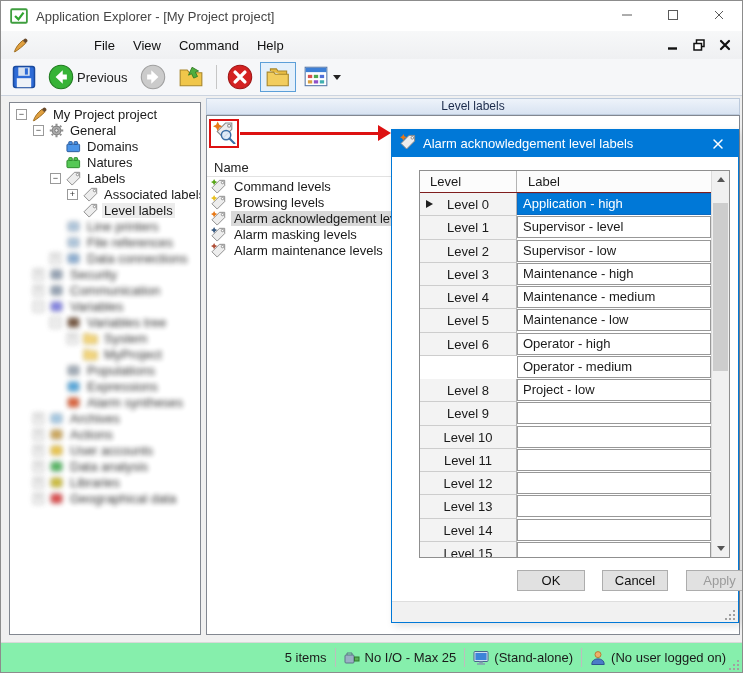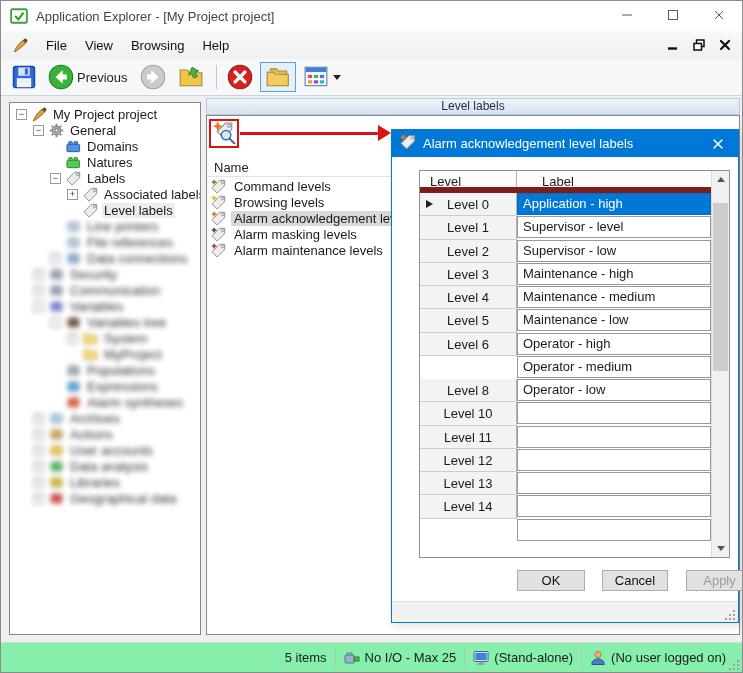--- a/index.html
+++ b/index.html
@@ -6,21 +6,21 @@
   *{box-sizing:border-box;}
   .window{position:relative;width:743px;height:673px;background:#f0f0f0;border:1px solid #8c8c8c;
           font-family:"Liberation Sans",sans-serif;font-size:13px;color:#1a1a1a;overflow:hidden;}
   
   .titlebar{height:30px;background:#ffffff;display:flex;align-items:center;}
   .app-icon{margin-left:9px;width:18px;height:18px;display:flex;align-items:center;}
   .win-title{margin-left:8px;color:#454545;}
   .win-controls{margin-left:auto;display:flex;height:100%;}
   .win-btn{width:46px;height:100%;display:flex;align-items:center;justify-content:center;}
   
-  .menubar{height:28px;background:linear-gradient(#f7f8f9,#eff0f2);display:flex;align-items:center;}
+  .menubar{height:28px;background:linear-gradient(#f7f8f9,#eff0f2);display:flex;align-items:center;gap:48px;}
   .menu-sys-icon{margin:0 9px 0 12px;width:15px;height:15px;}
   .menu-item{padding:0 9px;height:100%;display:flex;align-items:center;color:#111;}
   .mdi-controls{margin-left:auto;display:flex;align-items:center;gap:12px;margin-right:10px;}
   .mdi-btn{width:14px;height:14px;display:flex;align-items:center;justify-content:center;}
   
   .toolbar{height:37px;background:#f6f7f9;border-bottom:1px solid #ccd4e0;display:flex;align-items:center;padding-left:6px;}
   .tool-btn{height:30px;display:flex;align-items:center;padding:0 4px;margin-right:2px;border:1px solid transparent;}
   .tool-btn .tool-label{margin-left:3px;color:#222;}
   .tool-btn.selected{border:1px solid #5c9fd8;background:#e4f0fb;}
   .tool-sep{width:1px;height:24px;background:#c6c6c6;margin:0 5px;}
@@ -48,23 +48,23 @@
   .list-icon{width:15px;height:15px;margin:0 5px 0 2px;flex:none;display:flex;align-items:center;}
   .list-label{padding:0 3px;flex-grow:1;}
   .list-row.selected .list-label{background:#d9d9d9;}
   
   .dialog{position:absolute;left:390px;top:128px;width:348px;height:494px;background:#fff;border:1px solid #0078d7;z-index:5;box-shadow:3px 3px 8px rgba(0,0,0,.12);}
   .dialog-titlebar{height:27px;background:#0078d7;color:#fff;display:flex;align-items:center;padding-left:8px;}
   .dialog-title{margin-left:7px;}
   .dialog-close{margin-left:auto;width:40px;height:100%;display:flex;align-items:center;justify-content:center;}
   .grid{position:absolute;left:27px;top:40px;width:311px;height:388px;border:1px solid #8f8f8f;background:#fff;}
   .grid-main{position:absolute;left:0;top:0;right:18px;bottom:0;overflow:hidden;}
-  .grid-head{height:22px;border-bottom:6px solid #7f1d1d;background:#fcfcfc;position:relative;}
+  .grid-head{height:22px;border-bottom:1px solid #7f1d1d;background:#fcfcfc;position:relative;}
   .gh-level{position:absolute;left:0;top:0;width:97px;height:100%;padding-left:10px;line-height:21px;border-right:1px solid #b4b4b4;}
-  .gh-label{position:absolute;left:98px;right:0;top:0;padding-left:24px;line-height:21px;}
+  .gh-label{position:absolute;left:98px;right:0;top:0;padding-left:10px;line-height:21px;}
   .grid-rows{position:absolute;left:0;right:0;top:22px;bottom:0;overflow:hidden;}
   .grow{height:23.25px;position:relative;}
   .cell-level{position:absolute;left:0;top:0;width:97px;height:100%;background:#f3f3f3;border-right:1px solid #b4b4b4;border-bottom:1px solid #cdcdcd;text-align:center;line-height:23px;}
   .row-arrow{position:absolute;left:6px;top:7px;width:0;height:0;border-left:7px solid #1f1f1f;border-top:4.5px solid transparent;border-bottom:4.5px solid transparent;}
   .cell-label{position:absolute;left:97px;right:0;top:0;height:22px;border:1px solid #989898;line-height:20px;padding-left:5px;background:#fff;}
   .grow.selected .cell-label{background:#0078d7;border-color:#0a6ac2;color:#fff;}
   .vscroll{position:absolute;right:0;top:0;width:18px;height:100%;background:#f0f0f0;border-left:1px solid #dcdcdc;}
   .sb-btn{position:absolute;left:0;right:0;height:17px;display:flex;align-items:center;justify-content:center;}
   .sb-up{top:0;} .sb-down{bottom:0;}
   .tri-up{width:0;height:0;border-left:4px solid transparent;border-right:4px solid transparent;border-bottom:5px solid #555;}
@@ -120,21 +120,21 @@
   </div>
 
   <div class="menubar">
     <span class="menu-sys-icon"><svg width="15" height="15" viewBox="0 0 16 16" xmlns="http://www.w3.org/2000/svg">
           <path d="M1.5 14.6 C3 10 6 6 10.5 2.5 l3 3 C10 9 6.5 12 1.8 14.9 z" fill="#e0a040" stroke="#9a6a1e"></path>
           <path d="M10.5 2.5 l3 3 1.2-1.2 a1.9 1.9 0 0 0 -3-3 z" fill="#6a4a2a"></path>
         </svg></span>
     <div style="display:flex;height:100%;" id="menu-items">
         <div class="menu-item">File</div>
         <div class="menu-item">View</div>
-        <div class="menu-item">Browsing</div>
+        <div class="menu-item">Command</div>
         <div class="menu-item">Help</div>
       </div>
     <div class="mdi-controls" id="mdi-controls">
         <span class="mdi-btn">
           <svg width="12" height="12" viewBox="0 0 12 12" xmlns="http://www.w3.org/2000/svg">
             <line x1="1" y1="9.5" x2="10" y2="9.5" stroke="#111" stroke-width="2.4"></line>
           </svg>
         </span>
         <span class="mdi-btn">
           <svg width="12" height="12" viewBox="0 0 12 12" xmlns="http://www.w3.org/2000/svg">
@@ -585,21 +585,25 @@
             </div>
             <div class="grow">
               <div class="cell-level">Level 6</div>
               <div class="cell-label">Operator - high</div>
             </div>
             <div class="grow">
               <div class="cell-label">Operator - medium</div>
             </div>
             <div class="grow">
               <div class="cell-level">Level 8</div>
-              <div class="cell-label">Operator - low</div>
+              <div class="cell-label">Project - low</div>
+            </div>
+            <div class="grow">
+              <div class="cell-level">Level 9</div>
+              <div class="cell-label"></div>
             </div>
             <div class="grow">
               <div class="cell-level">Level 10</div>
               <div class="cell-label"></div>
             </div>
             <div class="grow">
               <div class="cell-level">Level 11</div>
               <div class="cell-label"></div>
             </div>
             <div class="grow">
@@ -608,20 +612,21 @@
             </div>
             <div class="grow">
               <div class="cell-level">Level 13</div>
               <div class="cell-label"></div>
             </div>
             <div class="grow">
               <div class="cell-level">Level 14</div>
               <div class="cell-label"></div>
             </div>
             <div class="grow">
+              <div class="cell-level">Level 15</div>
               <div class="cell-label"></div>
             </div>
           </div>
       </div>
       <div class="vscroll">
         <div class="sb-btn sb-up">
             <span class="tri-up"></span>
           </div>
         <div class="sb-thumb"></div>
         <div class="sb-btn sb-down">

